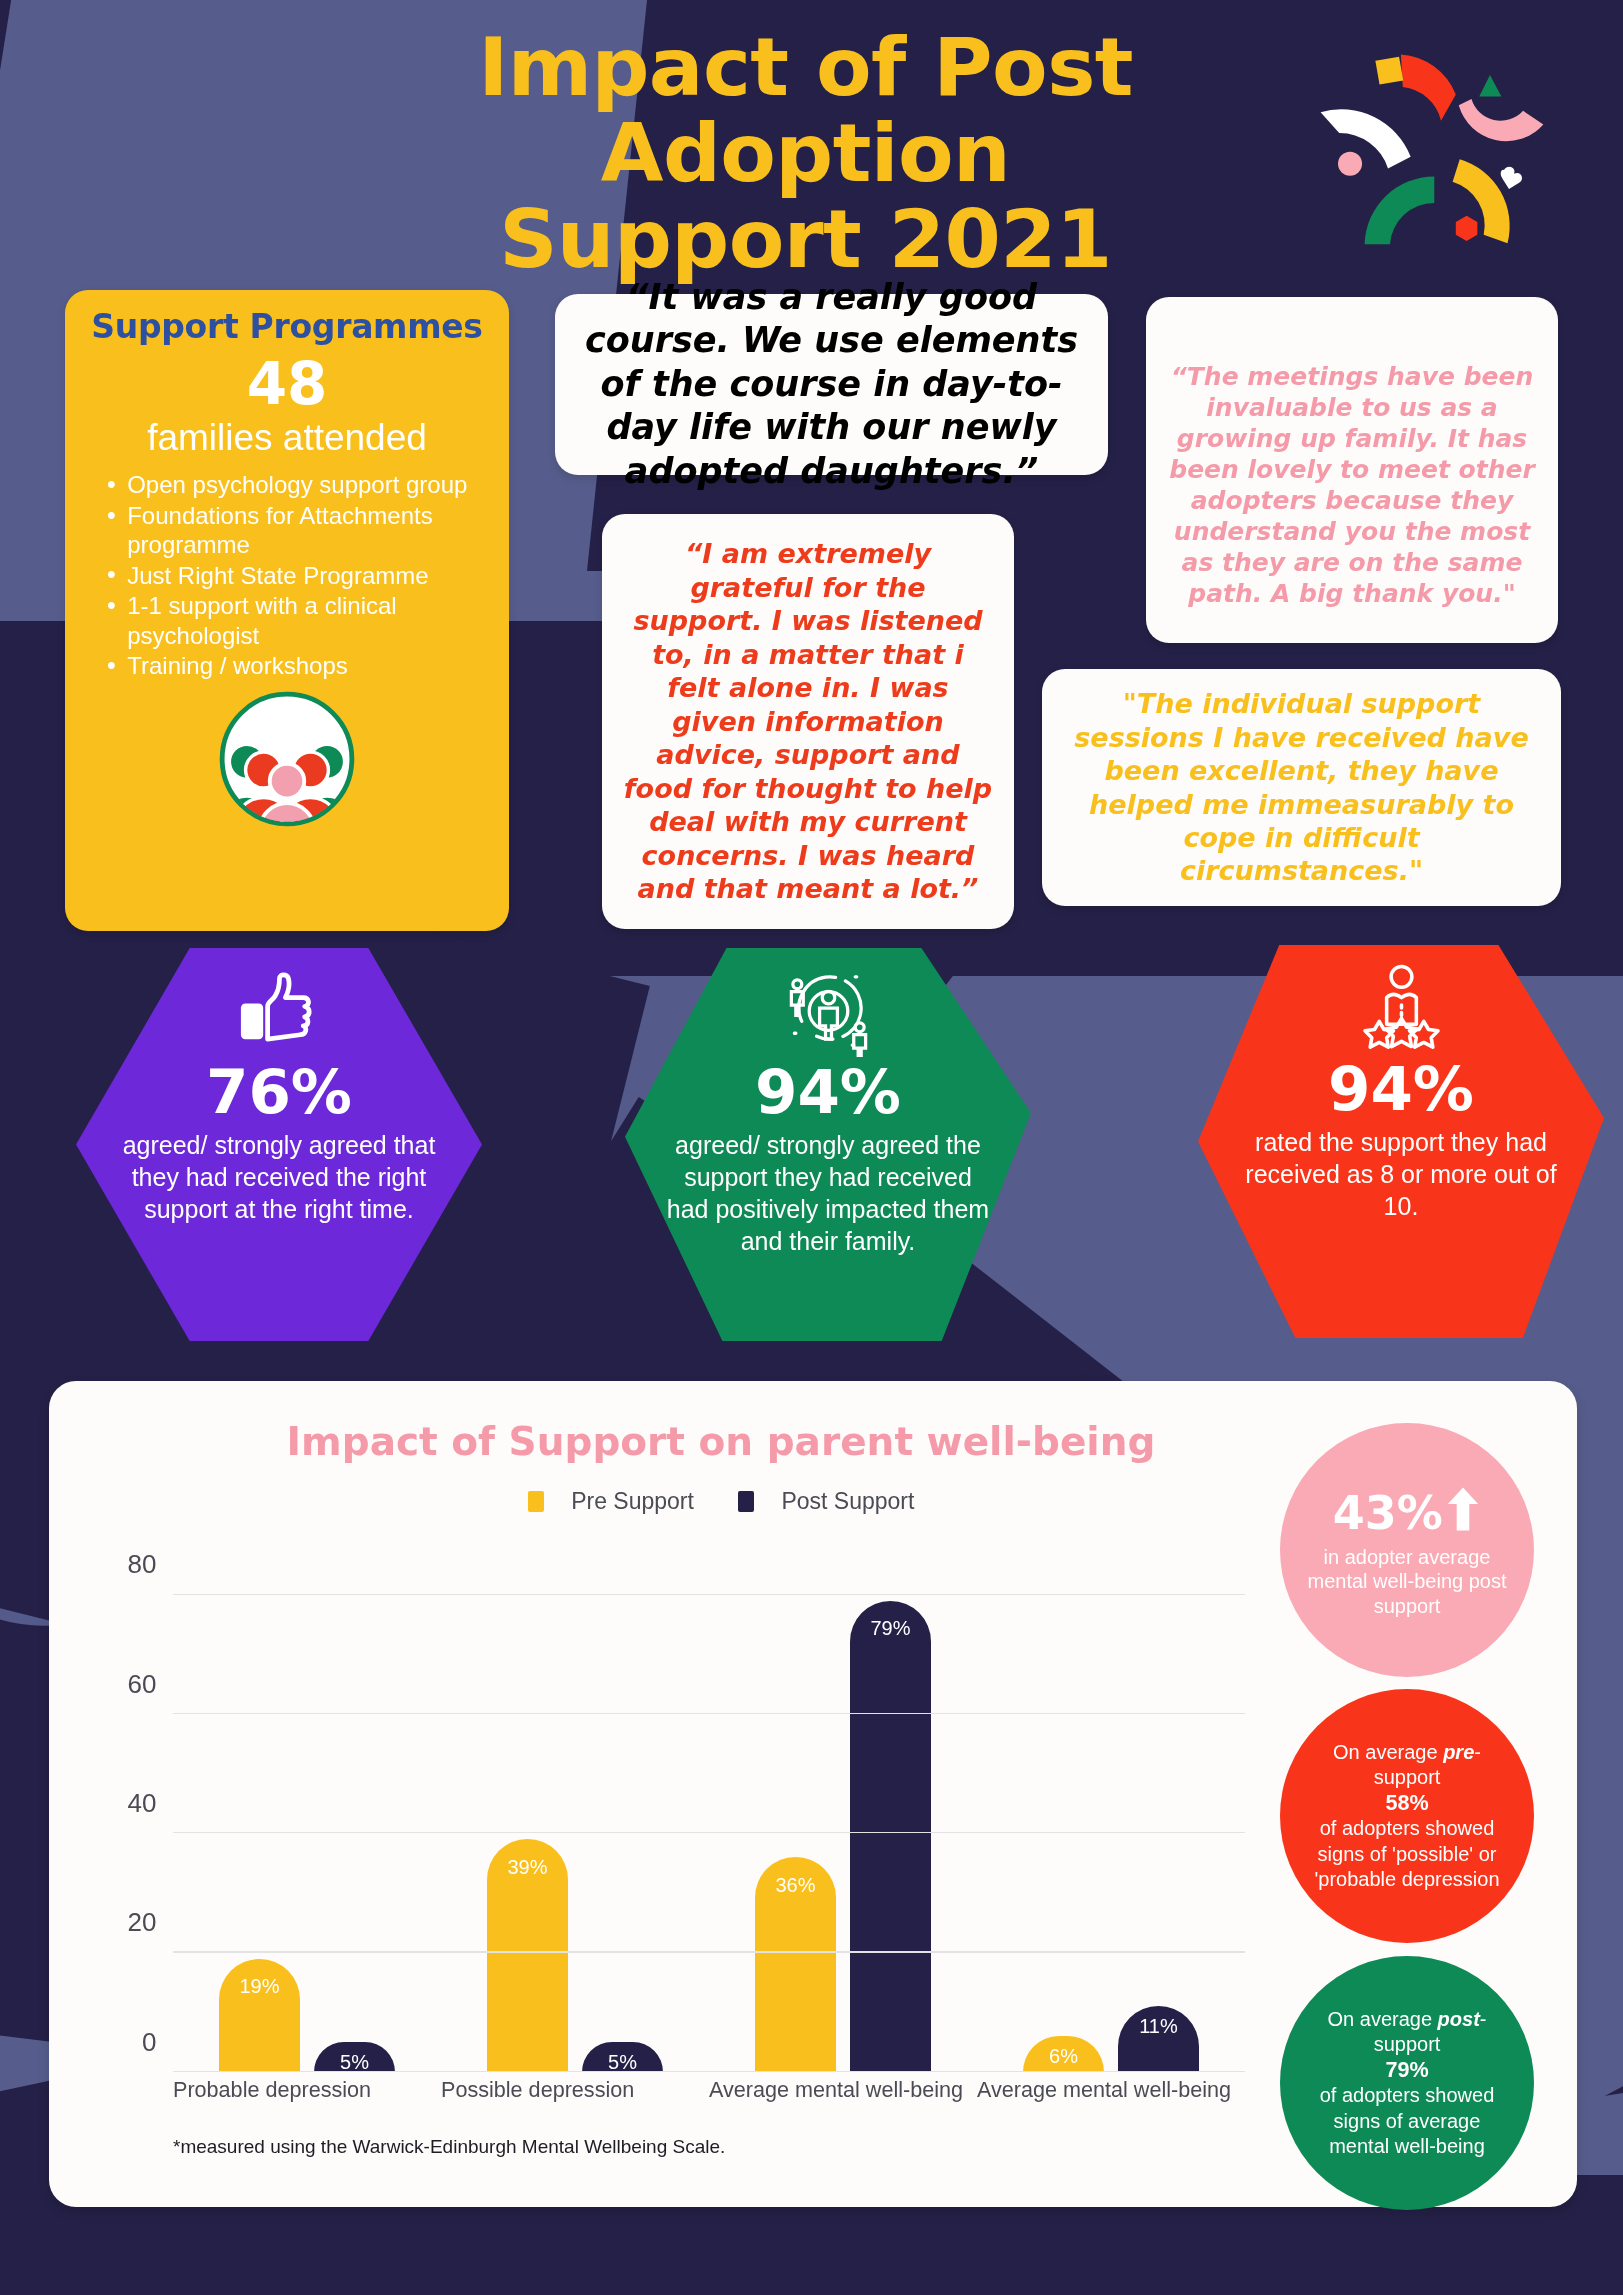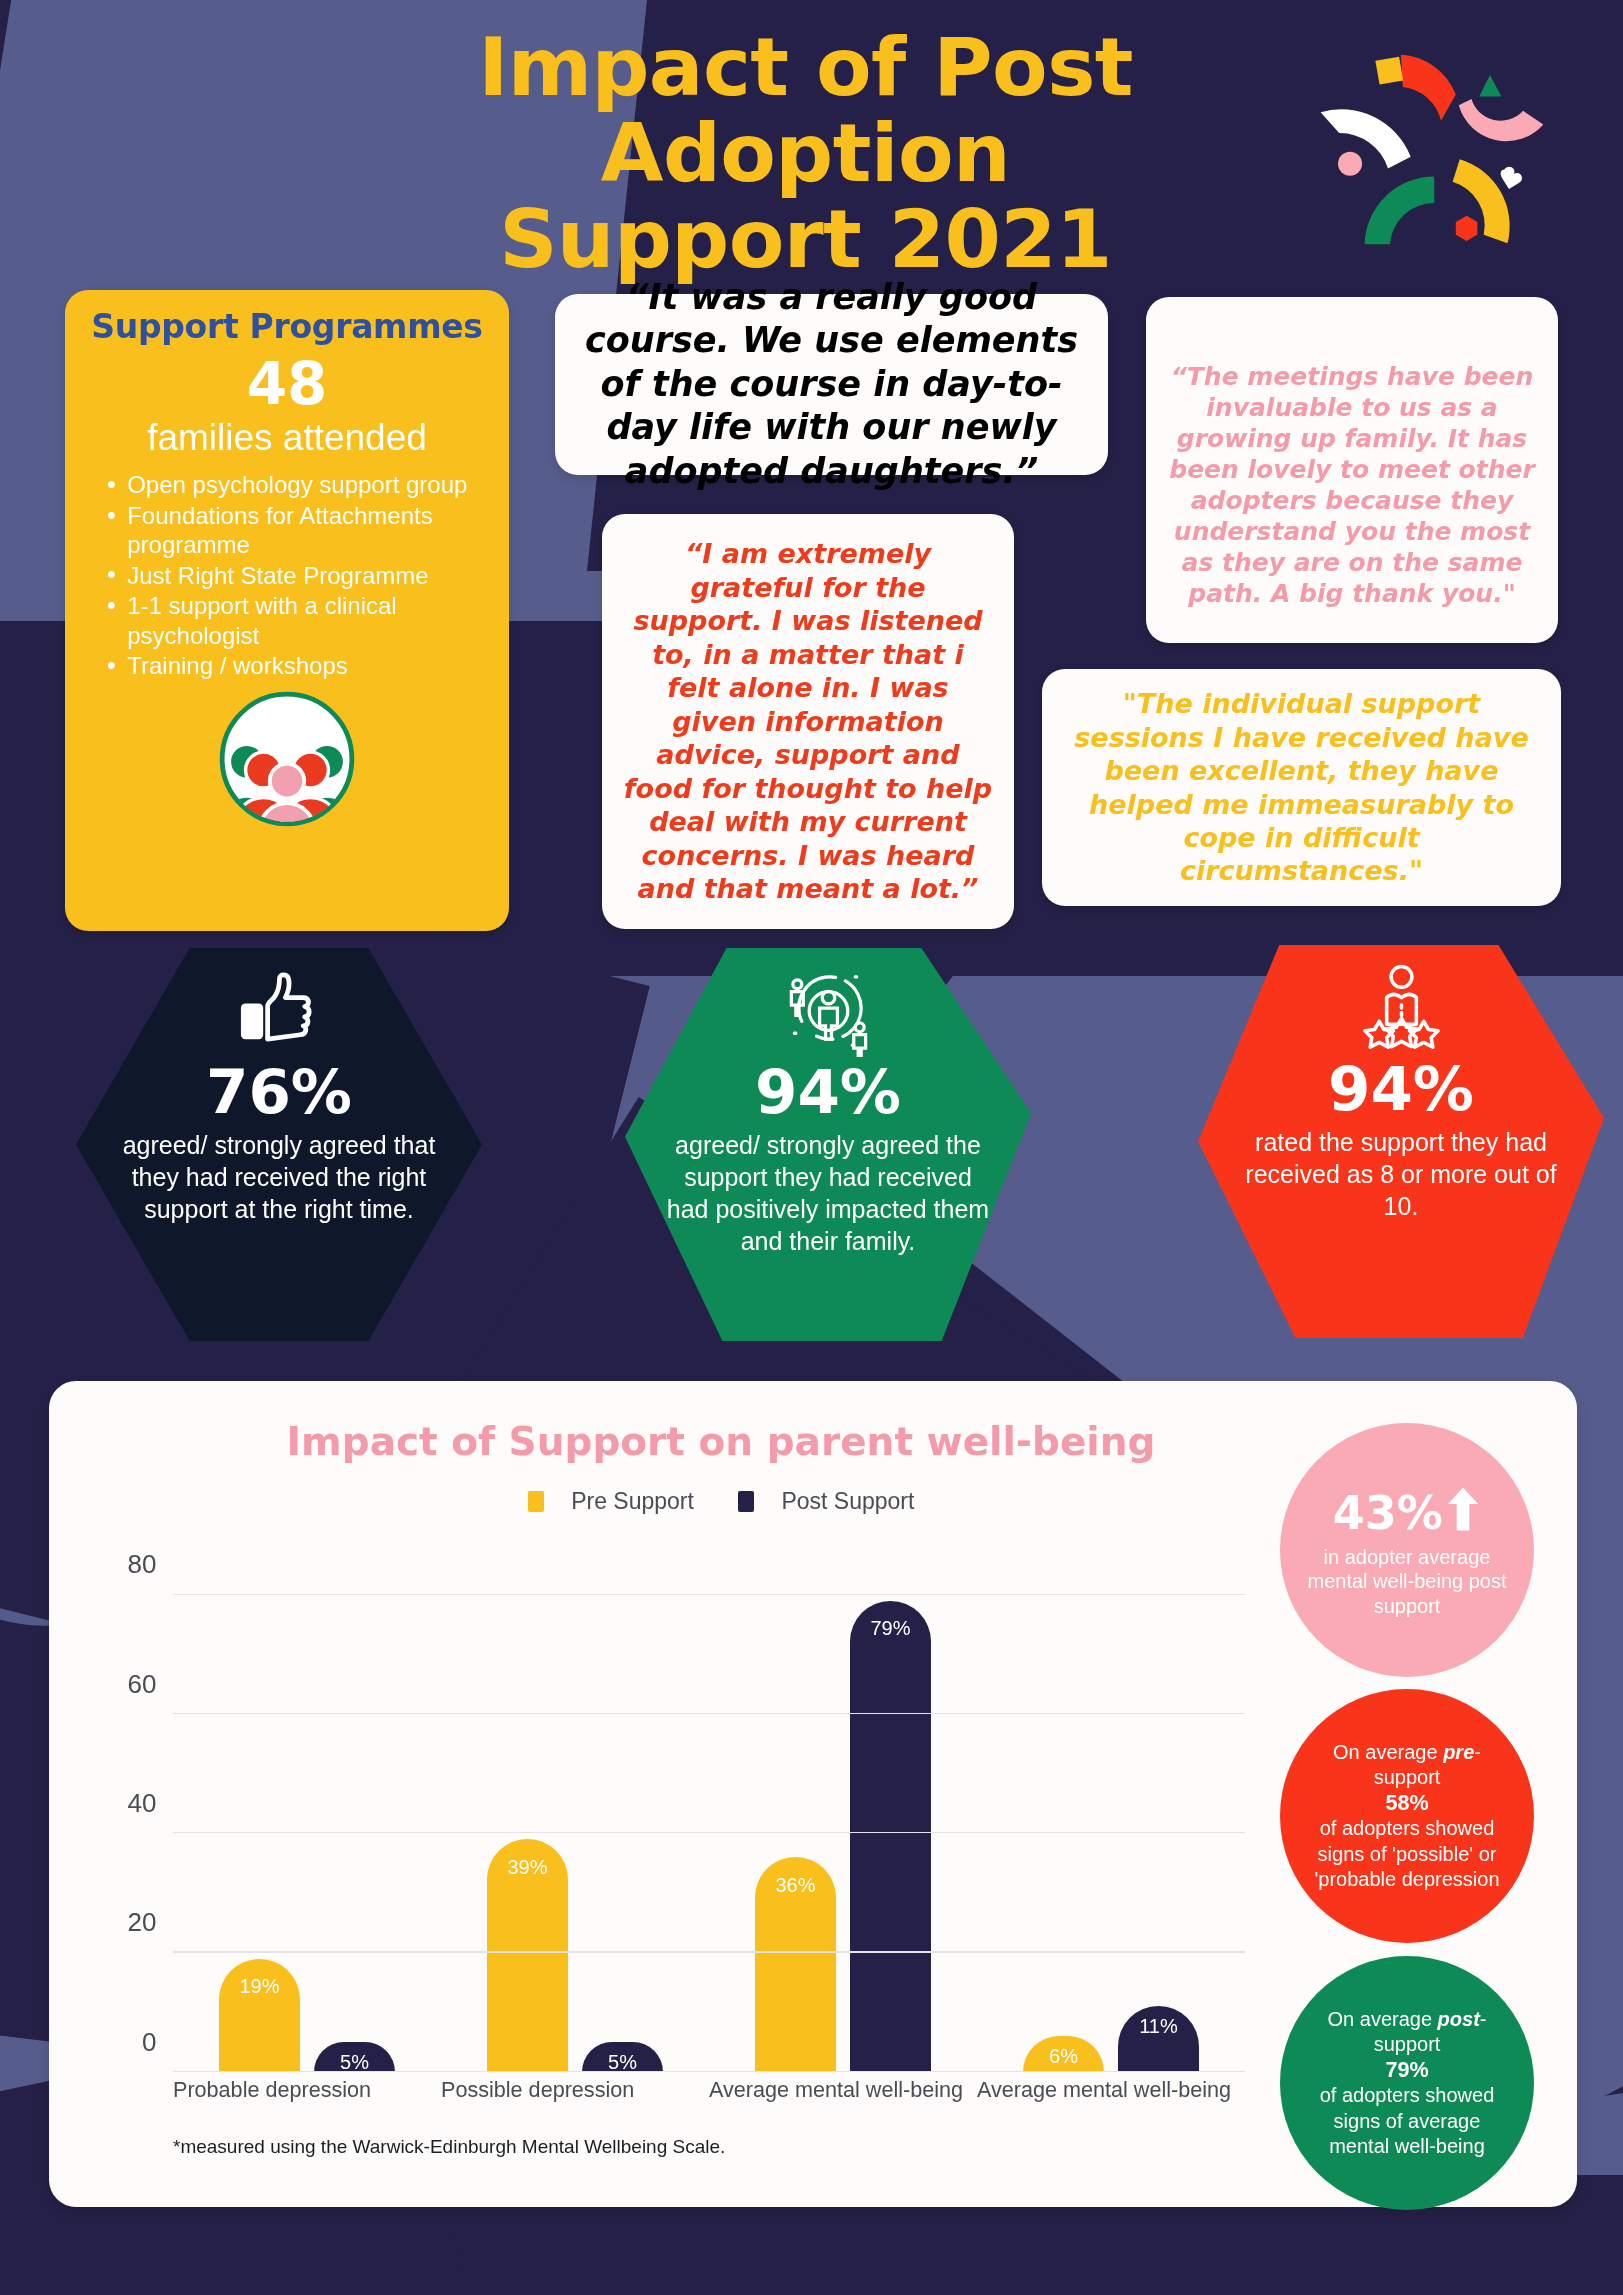--- a/index.html
+++ b/index.html
@@ -172,21 +172,21 @@
     clip-path: polygon(28% 0%, 72% 0%, 100% 50%, 72% 100%, 28% 100%, 0% 50%);
     display: flex; flex-direction: column; align-items: center;
     padding-top: 14px; text-align: center;
   }
   .hex .icon { width: 95px; height: 95px; }
   .hex .big {
     color: #fff; font-size: 61px; font-weight: bold;
     font-family: "DejaVu Sans", sans-serif; line-height: 1; margin-top: 3.8px;
   }
   .hex .desc { color: #fff; font-size: 25px; line-height: 1.28; margin-top: 7.6px; width: 82%; }
-  #hex-pink { left: 76px; top: 948px; background: #0f172a; }
+  #hex-pink { left: 76px; top: 948px; background: #6d28d9; }
   #hex-green { left: 625px; top: 948px; background: #0e8a56;
     clip-path: polygon(25% 0%, 73% 0%, 100% 42%, 78% 100%, 24% 100%, 0% 48%); }
   #hex-red { left: 1198px; top: 945px; background: #f8351a;
     clip-path: polygon(20% 0%, 74% 0%, 100% 44%, 80% 100%, 24% 100%, 0% 50%); }
   
   .panel {
     position: absolute; left: 49px; top: 1381px;
     width: 1528px; height: 826px;
     background: #fdfcfa; border-radius: 27px; z-index: 14;
     box-shadow: 0 5px 11.4px rgba(0,0,0,.14);

